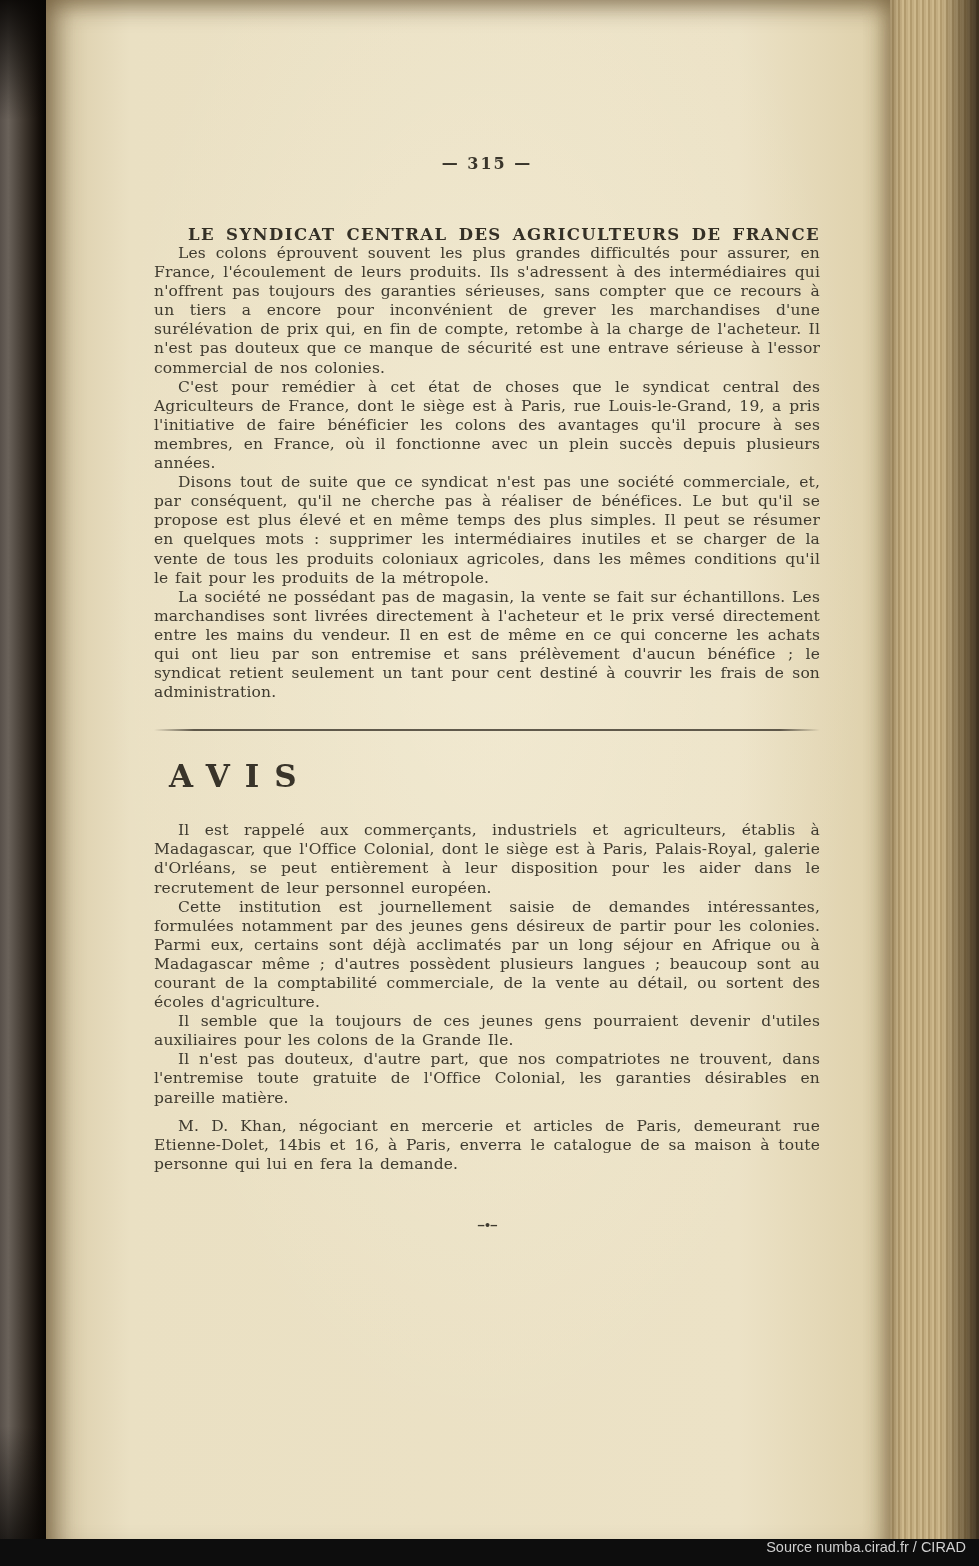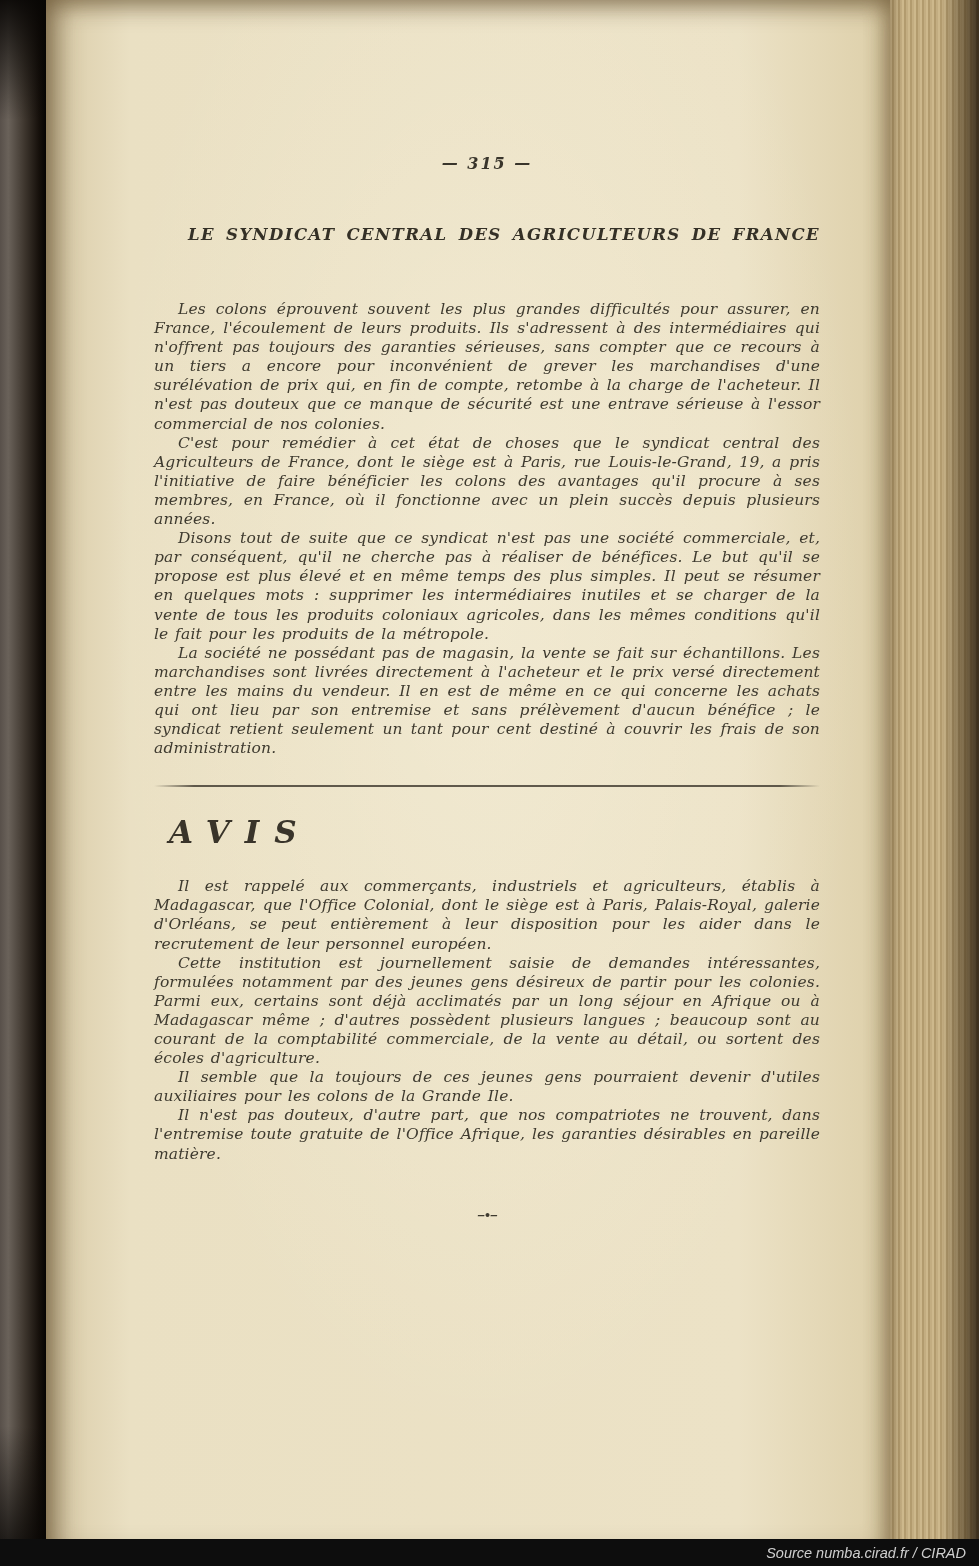--- a/index.html
+++ b/index.html
@@ -6,21 +6,20 @@
   html, body { margin: 0; padding: 0; background: #4a4440; }
 
   .scan {
     position: relative;
     width: 979px;
     height: 1566px;
     margin: 0 auto;
     background: #241d16;
     overflow: hidden;
     font-family: "DejaVu Serif", serif;
-    font-style: italic;
   }
 
   
   .binding {
     position: absolute;
     left: 0; top: 0;
     width: 46px; height: 1566px;
     background: linear-gradient(to right,
       #58504a 0%, #6a625a 18%, #3c342c 55%, #16100b 85%, #060403 100%);
   }
@@ -91,21 +90,21 @@
   .title {
     margin: 52px 0 0 0;
     text-align: right;
     font-size: 16.5px;
     font-weight: bold;
     letter-spacing: 1.4px;
     word-spacing: 4px;
     color: #343026;
   }
 
-  .body { margin-top: 56px; }
+  .body { }
   .body2 { margin-top: 27px; }
 
   p.para {
     margin: 0;
     font-size: 15.5px;
     line-height: 19.1px;
     text-align: justify;
     text-indent: 24px;
     letter-spacing: 0.15px;
     word-spacing: 1.6px;
@@ -142,21 +141,20 @@
     font-weight: bold;
   }
 
   
   .footer {
     position: absolute;
     left: 0; bottom: 0;
     width: 979px; height: 27px;
     background: #0d0d0d;
     display: flex;
-    align-items: center;
     justify-content: flex-end;
     padding-right: 13px;
   }
   .footer span {
     font-family: "Liberation Sans", sans-serif;
     font-size: 14.5px;
     color: #cfcfcf;
   }
 </style>
 </head>
@@ -181,21 +179,22 @@
       </div>
 
       <div class="rule"></div>
 
       <h2 class="avis">AVIS</h2>
 
       <div class="body body2">
         <p class="para">Il est rappelé aux commerçants, industriels et agriculteurs, établis à Madagascar, que l'Office Colonial, dont le siège est à Paris, Palais-Royal, galerie d'Orléans, se peut entièrement à leur disposition pour les aider dans le recrutement de leur personnel européen.</p>
         <p class="para">Cette institution est journellement saisie de demandes intéressantes, formulées notamment par des jeunes gens désireux de partir pour les colonies. Parmi eux, certains sont déjà acclimatés par un long séjour en Afrique ou à Madagascar même ; d'autres possèdent plusieurs langues ; beaucoup sont au courant de la comptabilité commerciale, de la vente au détail, ou sortent des écoles d'agriculture.</p>
         <p class="para">Il semble que la toujours de ces jeunes gens pourraient devenir d'utiles auxiliaires pour les colons de la Grande Ile.</p>
-        <p class="para">Il n'est pas douteux, d'autre part, que nos compatriotes ne trouvent, dans l'entremise toute gratuite de l'Office Afrique, les garanties désirables en pareille matière.</p>
+        <p class="para">Il n'est pas douteux, d'autre part, que nos compatriotes ne trouvent, dans l'entremise toute gratuite de l'Office Colonial, les garanties désirables en pareille matière.</p>
+        <p class="para khan">M. D. Khan, négociant en mercerie et articles de Paris, demeurant rue Etienne-Dolet, 14bis et 16, à Paris, enverra le catalogue de sa maison à toute personne qui lui en fera la demande.</p>
       </div>
 
       <div class="ornament-wrap">
         <span class="ornament">‒•‒</span>
       </div>
 
     </div>
   </div>
 
   <div class="edges"></div>

